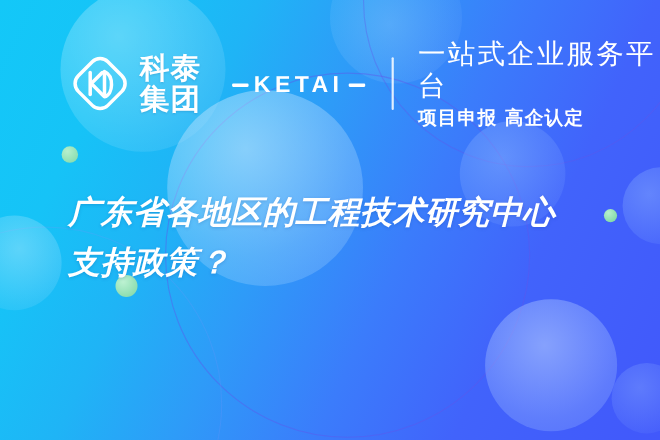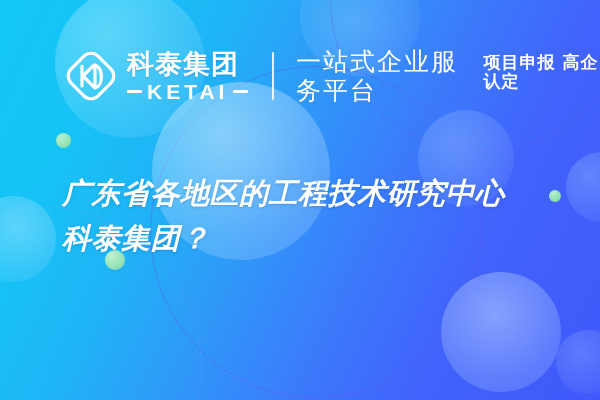--- a/index.html
+++ b/index.html
@@ -70,36 +70,36 @@
   .dot-3{left:549px;top:190px;width:12px;height:12px;
          background:radial-gradient(circle at 35% 30%,#b6f0cd,#74d49c);}
 
   
   #header{position:absolute;left:0;top:38px;width:600px;height:76px;display:flex;align-items:center;}
 
   #logo-block{display:flex;align-items:center;margin-left:62px;}
 
   .logo-mark{width:58px;height:58px;flex:0 0 58px;}
 
-  .logo-words{margin-left:7px;display:flex;flex-direction:column;justify-content:flex-end;}
+  .logo-words{margin-left:7px;display:flex;justify-content:flex-end;}
   .logo-cn{
     color:#fff;font-size:27px;font-weight:700;letter-spacing:1px;line-height:1.05;
     font-family:"Liberation Sans","DejaVu Sans",sans-serif;
     text-shadow:0 1px 2px rgba(0,60,120,.18);
   }
   .logo-en{
     margin-top:3px;color:#fff;font-size:21px;font-weight:700;letter-spacing:4px;
     display:flex;align-items:center;line-height:1;
   }
   .logo-en .bar{display:inline-block;width:15px;height:3px;background:#fff;border-radius:1px;}
   .logo-en .en-text{margin:0 5px;}
 
   #divider{width:2px;height:48px;background:rgba(255,255,255,.85);margin:0 22px 0 24px;border-radius:1px;}
 
-  #tagline{display:flex;flex-direction:row;justify-content:center;}
+  #tagline{display:flex;flex-direction:column;justify-content:center;}
   .tag-main{
     color:#fff;font-size:25px;font-weight:400;letter-spacing:2px;line-height:1.18;
     font-family:"DejaVu Sans","Liberation Sans",sans-serif;
   }
   .tag-sub{
     margin-top:6px;color:#fff;font-size:17px;font-weight:700;letter-spacing:1px;line-height:1.15;
     font-family:"DejaVu Serif","Liberation Serif",serif;
   }
 
   
@@ -160,16 +160,16 @@
     <div id="divider"></div>
 
     <div id="tagline">
       <span class="tag-main">一站式企业服务平台</span>
       <span class="tag-sub">项目申报 高企认定</span>
     </div>
   </div>
 
   <h1 id="headline">
     <span class="hl-line">广东省各地区的工程技术研究中心</span>
-    <span class="hl-line">科泰集团？</span>
+    <span class="hl-line">支持政策？</span>
   </h1>
 
 </div>
 
 </body></html>

